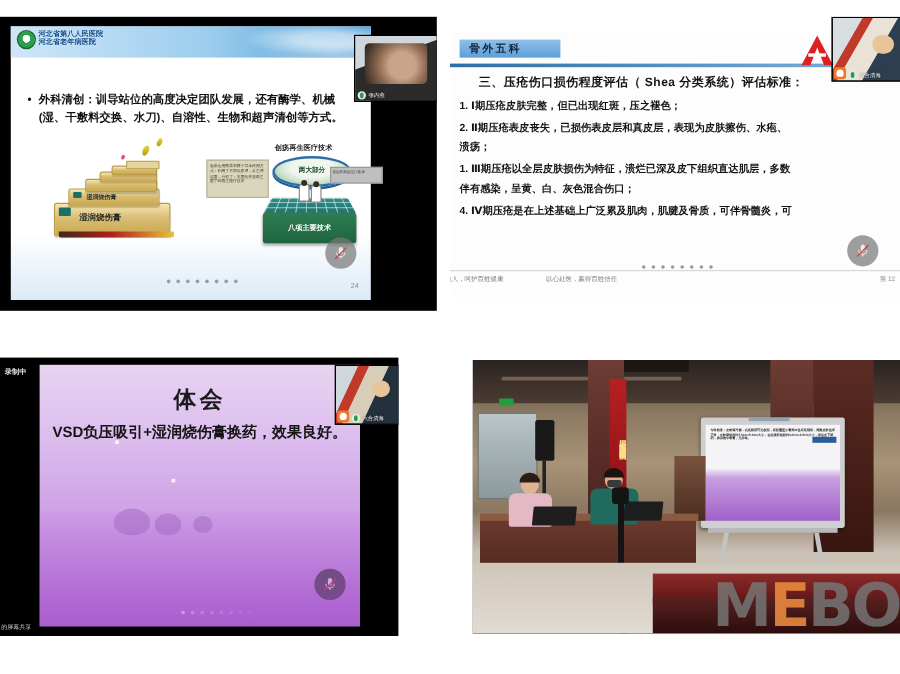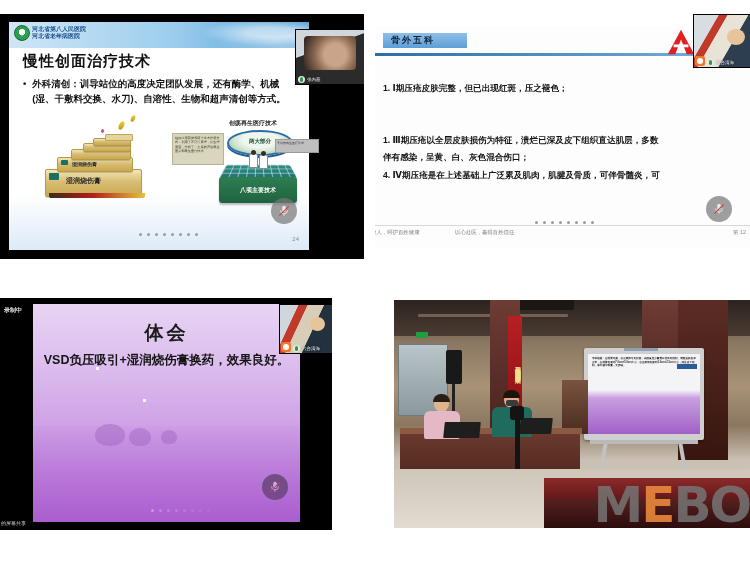--- a/index.html
+++ b/index.html
@@ -168,21 +168,20 @@
       <div class="tl-band"></div>
 
       <div class="tl-logo">
         <div class="tl-logo-mark"></div>
         <div class="tl-logo-txt">
           <div>河北省第八人民医院</div>
           <div>河北省老年病医院</div>
         </div>
       </div>
 
-      <div class="tl-title">慢性创面治疗技术</div>
 
       <div class="tl-bullet">
         <span class="dot">•</span>
         <span>外科清创：训导站位的高度决定团队发展，还有酶学、机械(湿、干敷料交换、水刀)、自溶性、生物和超声清创等方式。</span>
       </div>
 
       <div class="tl-art">
 
         <div class="boxstack">
           <div class="bx" style="left:0;top:34px;width:95px;height:26px;">
@@ -263,22 +262,25 @@
       <div class="tr-tag">骨外五科</div>
       <div class="tr-rule"></div>
 
       <div class="tr-logo">
         <svg viewBox="0 0 40 34">
           <path d="M20 2 L36 32 L27 32 L20 14 L13 32 L4 32 Z" fill="#e02020"></path>
           <rect x="11" y="20" width="18" height="3.4" fill="#ffffff"></rect>
         </svg>
       </div>
 
+      <div class="tr-head">三、压疮伤口损伤程度评估（ Shea 分类系统）评估标准：</div>
 
       <div class="tr-line" style="top:56px;">1. Ⅰ期压疮皮肤完整，但已出现红斑，压之褪色；</div>
+      <div class="tr-line" style="top:74px;">2. Ⅱ期压疮表皮丧失，已损伤表皮层和真皮层，表现为皮肤擦伤、水疱、</div>
+      <div class="tr-line" style="top:90px;">溃疡；</div>
       <div class="tr-line" style="top:108px;">1. Ⅲ期压疮以全层皮肤损伤为特征，溃烂已深及皮下组织直达肌层，多数</div>
       <div class="tr-line" style="top:125px;">伴有感染，呈黄、白、灰色混合伤口；</div>
       <div class="tr-line" style="top:143px;">4. Ⅳ期压疮是在上述基础上广泛累及肌肉，肌腱及骨质，可伴骨髓炎，可</div>
 
       <div class="mutebtn" style="right:18px;bottom:26px;">
         <svg viewBox="0 0 24 24">
           <rect x="9" y="3" width="6" height="11" rx="3" fill="#e9e9e9"></rect>
           <path d="M6 11a6 6 0 0 0 12 0" stroke="#e9e9e9" stroke-width="1.6" fill="none"></path>
           <line x1="12" y1="17" x2="12" y2="20" stroke="#e9e9e9" stroke-width="1.6"></line>
           <line x1="4" y1="20" x2="20" y2="4" stroke="#d83a3a" stroke-width="1.8"></line>

